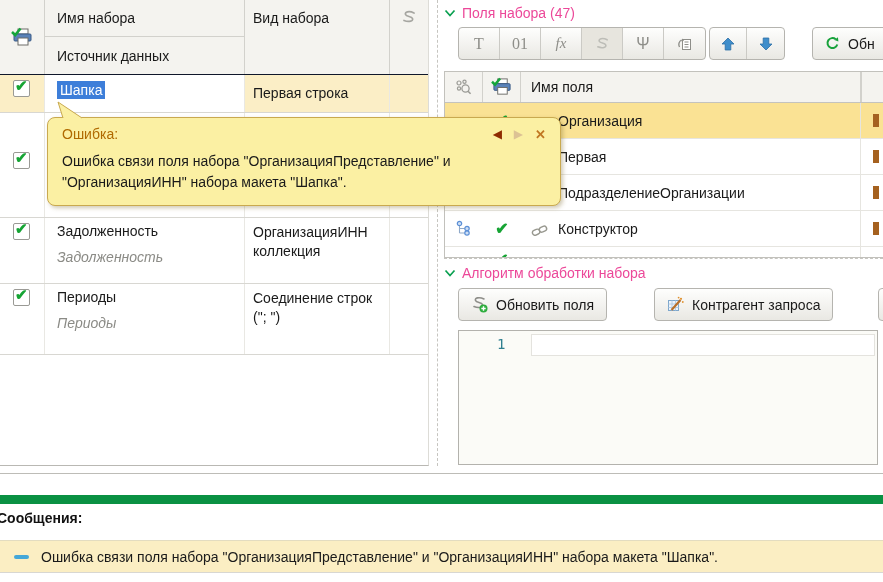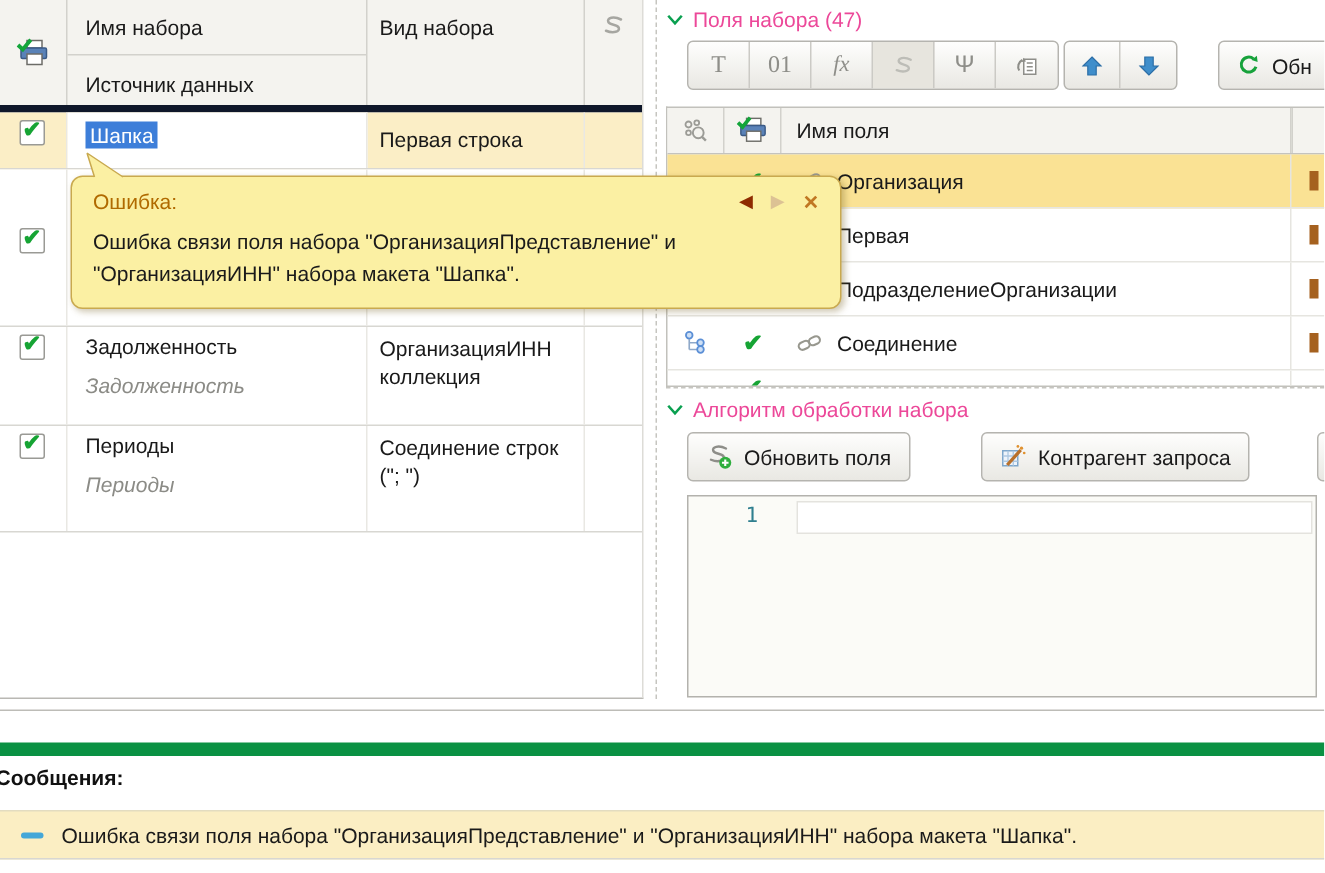--- a/index.html
+++ b/index.html
@@ -2,21 +2,21 @@
 <html><head>
 <meta charset="utf-8">
 <style>
   html,body{margin:0;padding:0;background:#fff;}
   #app{position:relative;width:883px;height:582px;background:#fff;overflow:hidden;
        font-family:"Liberation Sans",sans-serif;font-size:14px;color:#1a1a1a;}
 
   
   .left-table{position:absolute;left:0;top:0;width:429px;height:466px;
               border-bottom:1px solid #b9b8b3;border-right:1px solid #dddcd7;box-sizing:border-box;}
-  .lt-head{display:flex;height:75px;background:#f4f3ef;border-bottom:5px solid #0f172a;box-sizing:border-box;}
+  .lt-head{display:flex;height:75px;background:#f4f3ef;border-bottom:1px solid #0f172a;box-sizing:border-box;}
   .lt-head .hc{border-right:1px solid #d2d1cc;box-sizing:border-box;}
   .lt-h-icon{width:45px;display:flex;align-items:center;justify-content:center;}
   .lt-h-name{width:200px;display:flex;flex-direction:column;}
   .lt-h-name .r1{height:37px;line-height:37px;border-bottom:1px solid #d2d1cc;padding-left:12px;box-sizing:border-box;}
   .lt-h-name .r2{height:38px;line-height:38px;padding-left:12px;}
   .lt-h-kind{width:145px;line-height:37px;padding-left:8px;box-sizing:border-box;}
   .lt-h-script{flex:1;display:flex;justify-content:center;padding-top:10px;}
   .lt-row{display:flex;border-bottom:1px solid #d8d7d2;box-sizing:border-box;background:#fff;}
   .lt-row .bc{border-right:1px solid #e9e8e3;box-sizing:border-box;}
   .lt-row .c1{width:45px;padding:5px 0 0 13px;}
@@ -66,21 +66,21 @@
 
   
   .f-table{position:absolute;left:444px;top:71px;width:439px;border:1px solid #c2c1bc;border-right:none;
            box-sizing:border-box;background:#fff;}
   .ft-head{display:flex;height:31px;background:#f4f3ef;border-bottom:1px solid #c4c3be;box-sizing:border-box;}
   .ft-head .hc{border-right:1px solid #d2d1cc;box-sizing:border-box;display:flex;align-items:center;justify-content:center;}
   .fc1{width:38px;}  .fc2{width:38px;}
   .fc3{flex:1;justify-content:flex-start !important;padding-left:10px;}
   .fc4{width:22px;border-right:none !important;border-left:1px solid #d2d1cc;}
   .ft-row{display:flex;height:36px;border-bottom:1px solid #e6e5e0;box-sizing:border-box;align-items:center;}
-  .ft-row .fc3{display:flex;align-items:center;gap:9px;padding-left:10px;}
+  .ft-row .fc3{display:flex;align-items:flex-end;gap:9px;padding-left:10px;}
   .ft-row .fc1,.ft-row .fc2{display:flex;align-items:center;justify-content:center;height:100%;}
   .ft-row .fc4{height:100%;border-left:1px solid #e6e5e0;display:flex;align-items:center;}
   .ft-row.sel{background:#fae294;}
   .fcheck{color:#16a434;font-size:16px;font-weight:bold;}
   .type-sliver{width:6px;height:13px;background:#a5611f;margin-left:12px;}
   .ft-partial{height:10px;overflow:hidden;border-bottom:none;}
   .ft-partial .fcheck{margin-top:14px;}
 
   
   .editor{position:absolute;left:458px;top:330px;width:420px;height:135px;border:1px solid #b3b2ad;
@@ -338,21 +338,21 @@
       <div class="fc2">
           <span class="fcheck">✔</span>
         </div>
       <div class="fc3">
         <svg width="18" height="13" viewBox="0 0 18 13">
           <g fill="none" stroke="#98988f" stroke-width="1.4" transform="rotate(-24 9 6.5)">
             <rect x="1" y="4" width="7.5" height="5" rx="2.5"></rect>
             <rect x="8.5" y="4" width="7.5" height="5" rx="2.5"></rect>
           </g>
         </svg>
-        <span>Соединение</span>
+        <span>Конструктор</span>
       </div>
       <div class="fc4">
           <span class="type-sliver"></span>
         </div>
     </div>
 
     <div class="ft-row ft-partial">
       <div class="fc1"></div>
       <div class="fc2">
           <span class="fcheck">✔</span>

